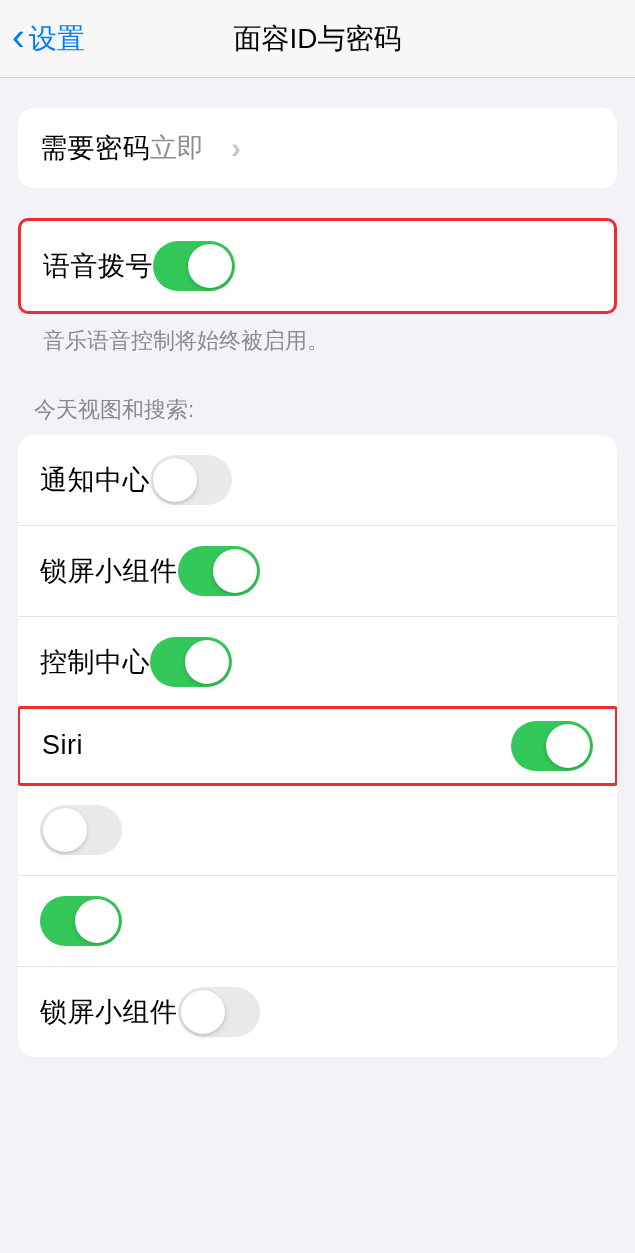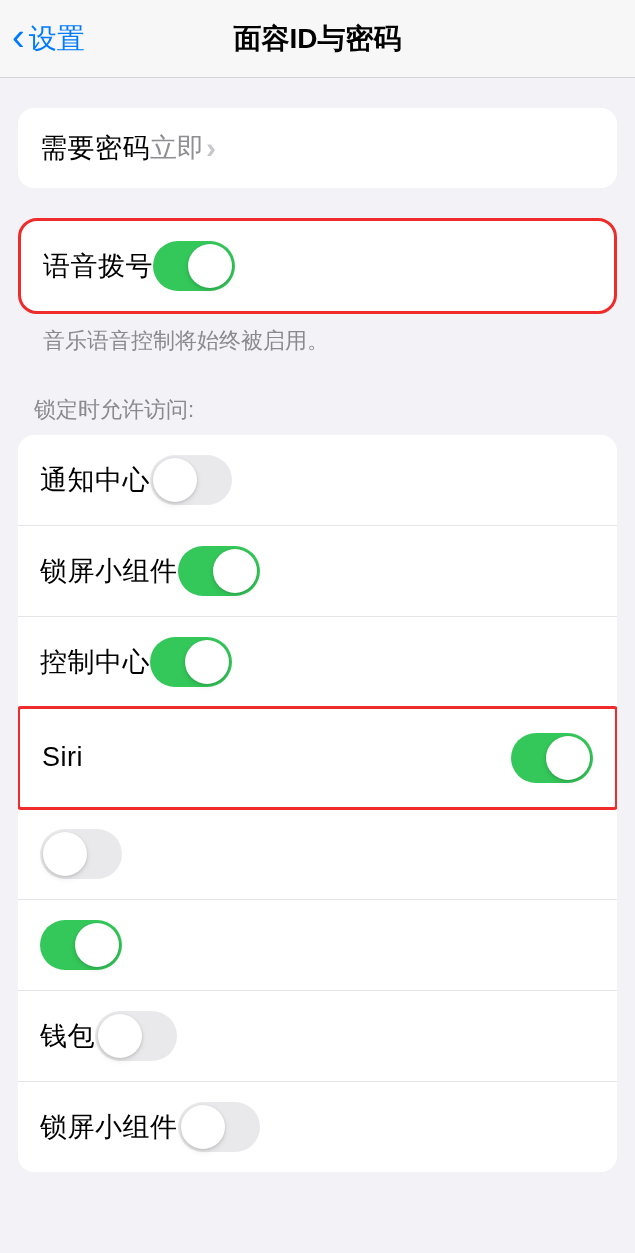--- a/index.html
+++ b/index.html
@@ -37,67 +37,67 @@
       font-size: 38px;
       font-weight: 400;
       line-height: 1;
       margin-top: -4px;
     }
     .header-title {
       position: absolute;
       left: 50%;
       transform: translateX(-50%);
       font-size: 28px;
-      font-weight: 700;
+      font-weight: 400;
       color: #000;
     }
     
     
     .section {
       margin: 30px 18px 0 18px;
       background: #fff;
       border-radius: 16px;
       overflow: hidden;
     }
     .section.highlighted {
       border: 3px solid #ee2c2c;
-      border-radius: 19px;
+      border-radius: 10px;
     }
     
     .row {
       display: flex;
       align-items: center;
       padding: 20px 22px;
       min-height: 80px;
     }
     .row + .row {
       border-top: 1px solid #e5e5e8;
     }
     .row-highlighted {
       display: flex;
       align-items: center;
       justify-content: space-between;
-      padding: 24px 22px;
+      padding: 12px 22px;
       min-height: 80px;
       border: 3px solid #ee2c2c;
       border-radius: 4px;
       margin: -1px;
       position: relative;
       z-index: 1;
     }
     
     .row-label {
       font-size: 27px;
       color: #000;
       letter-spacing: 0.5px;
     }
     .row-value-wrap {
       display: flex;
       align-items: center;
-      gap: 2px;
+      gap: 27px;
     }
     .row-value {
       font-size: 27px;
       color: #8e8e93;
     }
     .chevron-right {
       color: #c7c7cc;
       font-size: 30px;
       font-weight: 600;
       line-height: 1;
@@ -174,21 +174,21 @@
 <div class="section highlighted">
   <div class="row">
     <span class="row-label">语音拨号</span>
     <div class="toggle on">
       <div class="toggle-thumb"></div>
     </div>
   </div>
 </div>
 <div class="section-footer">音乐语音控制将始终被启用。</div>
 
-<div class="section-header">锁定时允许访问:</div>
+<div class="section-header">今天视图和搜索:</div>
 
 <div class="section section-after-header" id="lock-access-section">
     <div class="row">
       <span class="row-label">通知中心</span>
       <div class="toggle off">
         <div class="toggle-thumb"></div>
       </div>
     </div>
     <div class="row">
       <span class="row-label">锁屏小组件</span>
@@ -212,24 +212,18 @@
       <div class="toggle off">
         <div class="toggle-thumb"></div>
       </div>
     </div>
     <div class="row">
       <div class="toggle on">
         <div class="toggle-thumb"></div>
       </div>
     </div>
     <div class="row">
-      <span class="row-label">钱包</span>
-      <div class="toggle off">
-        <div class="toggle-thumb"></div>
-      </div>
-    </div>
-    <div class="row">
       <span class="row-label">锁屏小组件</span>
       <div class="toggle off">
         <div class="toggle-thumb"></div>
       </div>
     </div>
   </div>
 
 </body></html>

